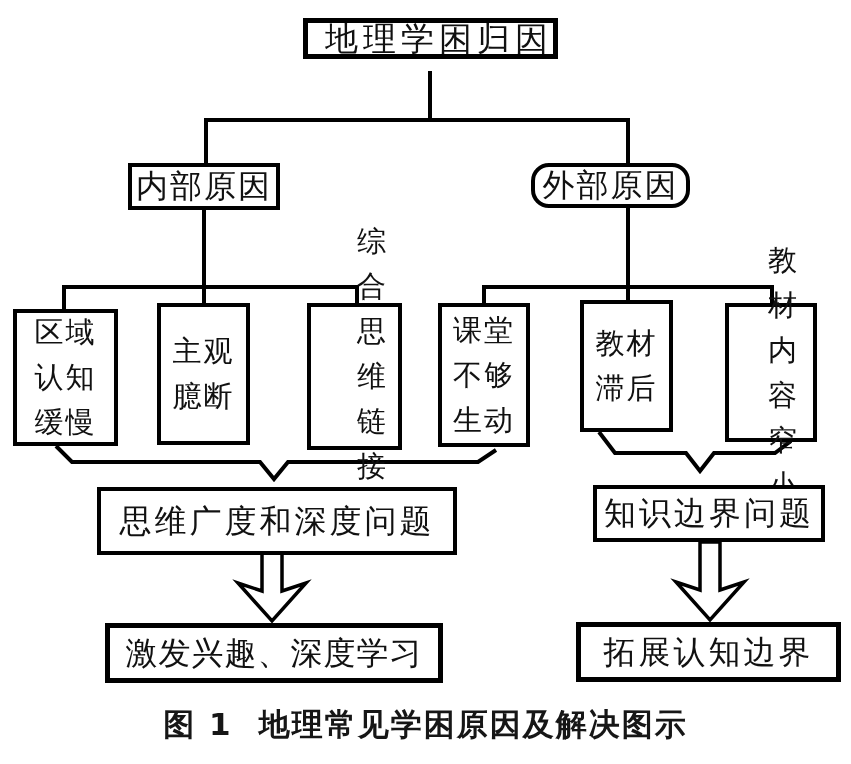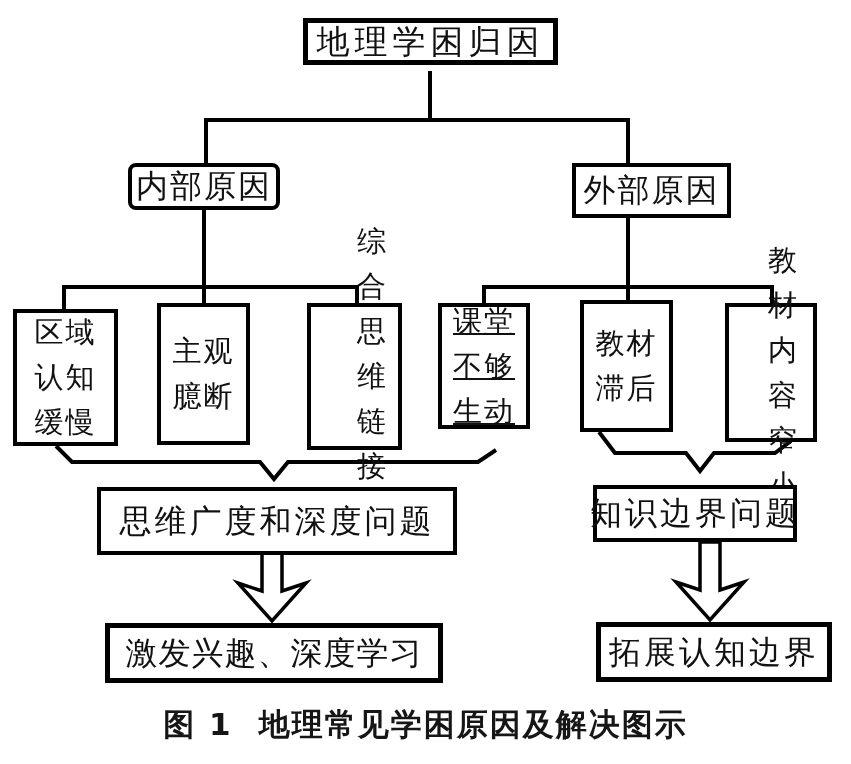--- a/index.html
+++ b/index.html
@@ -75,62 +75,62 @@
       <path d="M628,208 V287 M484,287 H772 M484,285 V304 M628,285 V301 M772,285 V304"></path>
       <path d="M56,446 L72,462 L260,462 L274,479 L288,462 L478,462 L496,450"></path>
       <path d="M599,432 L615,453 L686,453 L700,471 L714,453 L775,453 L791,441"></path>
     </g>
     <g stroke="#000000" stroke-width="3.5" fill="#ffffff" stroke-linejoin="miter">
       <path d="M262,543 L282,543 L282,591 L306,583 L272,621 L238,583 L262,591 Z"></path>
       <path d="M700,542 L720,542 L720,590 L744,582 L710,620 L676,582 L700,590 Z"></path>
     </g>
   </svg>
 
-  <div class="node node-thick" style="left:303px; top:18px; width:255px; height:47px;">
+  <div class="node node-thick" style="left:303px; top:18px; width:255px; height:41px;justify-content:flex-end;">
     <span class="root-label">地理学困归因</span>
   </div>
 
-  <div class="node" style="left:128px; top:163px; width:152px; height:47px;border-radius:8px;">
+  <div class="node" style="left:128px; top:163px; width:152px; height:47px;">
     <span class="lvl2-label">内部原因</span>
   </div>
-  <div class="node" style="left:572px; top:163px; width:159px; height:55px;">
+  <div class="node" style="left:531px; top:163px; width:159px; height:45px;border-radius:18px;">
     <span class="lvl2-label">外部原因</span>
   </div>
 
   <div class="node" style="left:13px; top:309px; width:105px; height:137px;">
     <span class="wrap2">区域认知缓慢</span>
   </div>
   <div class="node" style="left:157px; top:303px; width:93px; height:142px;align-items:center;">
     <span class="wrap2">主观臆断</span>
   </div>
   <div class="node" style="left:307px; top:303px; width:95px; height:147px;padding-left:36px;">
     <span class="wrap2">综合思维链接弱</span>
   </div>
 
-  <div class="node" style="left:438px; top:303px; width:92px; height:126px;text-decoration:underline;">
+  <div class="node" style="left:438px; top:303px; width:92px; height:144px;">
     <span class="wrap2">课堂不够生动</span>
   </div>
   <div class="node" style="left:580px; top:300px; width:93px; height:132px;">
     <span class="wrap2">教材滞后</span>
   </div>
   <div class="node" style="left:725px; top:303px; width:92px; height:139px;padding-left:25px;">
     <span class="wrap2">教材内容窄小</span>
   </div>
 
   <div class="node" style="left:97px; top:487px; width:360px; height:68px;">
     <span class="single">思维广度和深度问题</span>
   </div>
-  <div class="node" style="left:593px; top:485px; width:204px; height:57px;">
+  <div class="node" style="left:593px; top:485px; width:232px; height:57px;">
     <span class="single">知识边界问题</span>
   </div>
 
   <div class="node node-thick" style="left:105px; top:623px; width:338px; height:60px;">
     <span class="single" style="letter-spacing:1px;">激发兴趣、深度学习</span>
   </div>
-  <div class="node node-thick" style="left:596px; top:622px; width:236px; height:60px;">
+  <div class="node node-thick" style="left:576px; top:622px; width:265px; height:60px;">
     <span class="single">拓展认知边界</span>
   </div>
 
   <div class="caption">
     <span class="cap-label">图 1</span><span>地理常见学困原因及解决图示</span>
   </div>
 
 </div>
 
 </body></html>

